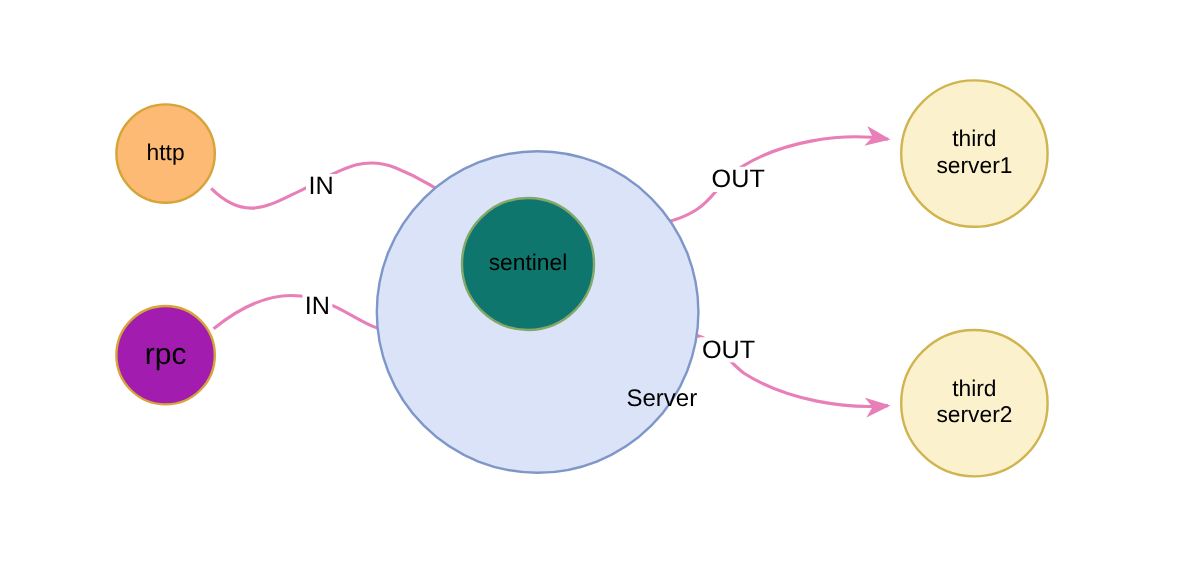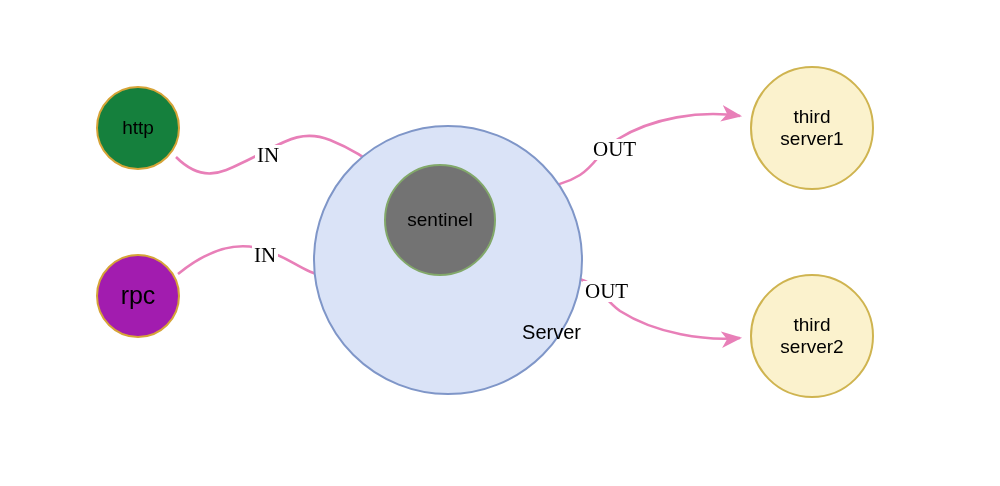--- a/index.html
+++ b/index.html
@@ -39,62 +39,62 @@
     line-height: 1.18;
     white-space: pre-line;
   }
   .node-label {
     display: block;
     white-space: pre-line;
   }
   
   #node-http {
     left: 96px; top: 86px; width: 84px; height: 84px;
-    background: #15803d;
+    background: #fdba74;
     border: 2px solid #d6a438;
     font-size: 19px;
   }
   #node-rpc {
     left: 96px; top: 254px; width: 84px; height: 84px;
     background: #a21caf;
     border: 2px solid #d6a438;
     font-size: 25px;
   }
   #node-server {
     left: 313px; top: 125px; width: 270px; height: 270px;
     background: #dae3f7;
     border: 2px solid #7f96c8;
     font-size: 20px;
     align-items: flex-end;
     justify-content: flex-end;
     padding-bottom: 48px;
   }
   #node-sentinel {
     left: 384px; top: 164px; width: 112px; height: 112px;
-    background: #737373;
+    background: #0f766e;
     border: 2px solid #82a86a;
     font-size: 19px;
   }
   #node-third-server1 {
     left: 750px; top: 66px; width: 124px; height: 124px;
     background: #fbf2cd;
     border: 2px solid #cfb450;
     font-size: 19px;
   }
   #node-third-server2 {
     left: 750px; top: 274px; width: 124px; height: 124px;
     background: #fbf2cd;
     border: 2px solid #cfb450;
     font-size: 19px;
   }
   .edge-label {
     position: absolute;
     color: #000000;
     font-size: 21px;
-    font-family: Liberation Serif, serif;
+    font-family: Liberation Sans, sans-serif;
     background: #ffffff;
     padding: 0 2px;
     line-height: 1;
     white-space: nowrap;
   }
   #label-in-http  { left: 255px; top: 145px; }
   #label-in-rpc   { left: 252px; top: 245px; }
   #label-out-1    { left: 591px; top: 139px; }
   #label-out-2    { left: 583px; top: 281px; }
 </style>

